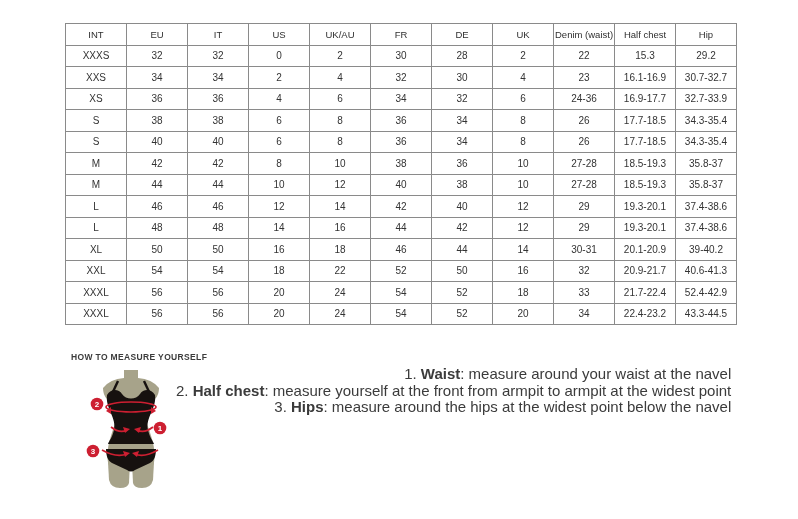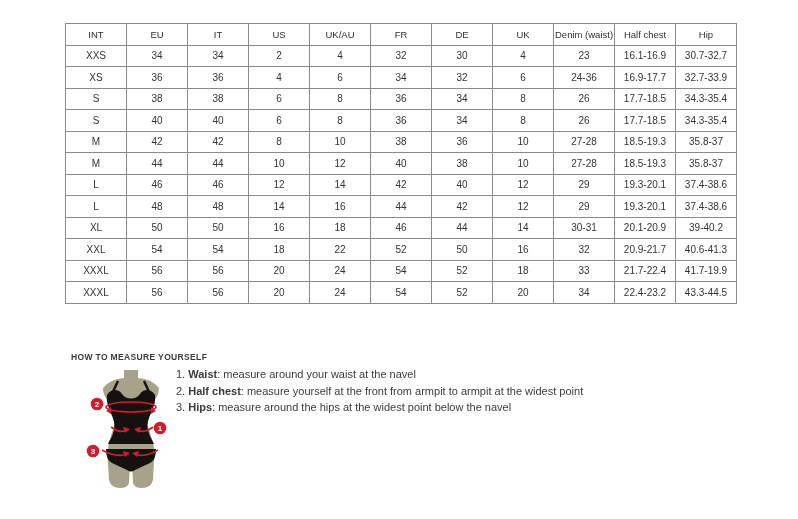--- a/index.html
+++ b/index.html
@@ -17,21 +17,21 @@
   }
   th{font-size:9.5px;font-weight:400;color:#2f2f2f;}
   
   .measure-title{
     position:absolute;left:65px;top:346px;margin:6px;
     font-size:8.5px;font-weight:700;color:#3b3b3b;letter-spacing:.35px;
   }
   .figure-wrap{position:absolute;left:84px;top:366px;width:95px;height:125px;}
   .steps{
     position:absolute;left:176px;top:369px;margin:0;padding:0;list-style:none;
-    font-size:11px;color:#3b3b3b;
+    font-size:15px;color:#3b3b3b;text-align:right;
   }
   .steps li{margin-bottom:6.5px;line-height:10px;}
   .step-label{font-weight:700;}
   .marker-num{font:700 8px "Liberation Sans",sans-serif;fill:#ffffff;}
 </style>
 </head>
 <body>
 
 <div class="table-wrap">
   <table>
@@ -45,20 +45,33 @@
           <th>FR</th>
           <th>DE</th>
           <th>UK</th>
           <th>Denim (waist)</th>
           <th>Half chest</th>
           <th>Hip</th>
         </tr>
     </thead>
     <tbody id="size-body">
         <tr>
+          <td>XXXS</td>
+          <td>32</td>
+          <td>32</td>
+          <td>0</td>
+          <td>2</td>
+          <td>30</td>
+          <td>28</td>
+          <td>2</td>
+          <td>22</td>
+          <td>15.3</td>
+          <td>29.2</td>
+        </tr>
+        <tr>
           <td>XXS</td>
           <td>34</td>
           <td>34</td>
           <td>2</td>
           <td>4</td>
           <td>32</td>
           <td>30</td>
           <td>4</td>
           <td>23</td>
           <td>16.1-16.9</td>
@@ -185,21 +198,21 @@
           <td>XXXL</td>
           <td>56</td>
           <td>56</td>
           <td>20</td>
           <td>24</td>
           <td>54</td>
           <td>52</td>
           <td>18</td>
           <td>33</td>
           <td>21.7-22.4</td>
-          <td>41.7-19.9</td>
+          <td>52.4-42.9</td>
         </tr>
         <tr>
           <td>XXXL</td>
           <td>56</td>
           <td>56</td>
           <td>20</td>
           <td>24</td>
           <td>54</td>
           <td>52</td>
           <td>20</td>

